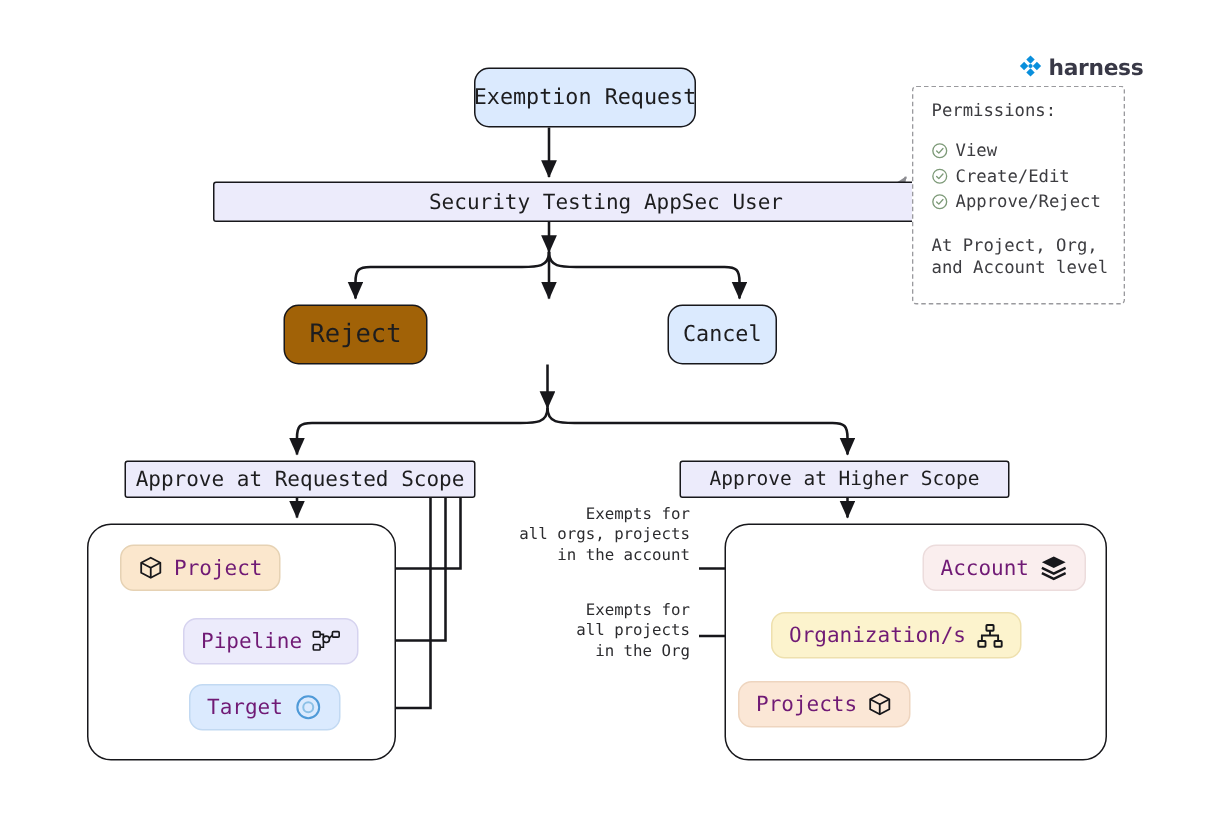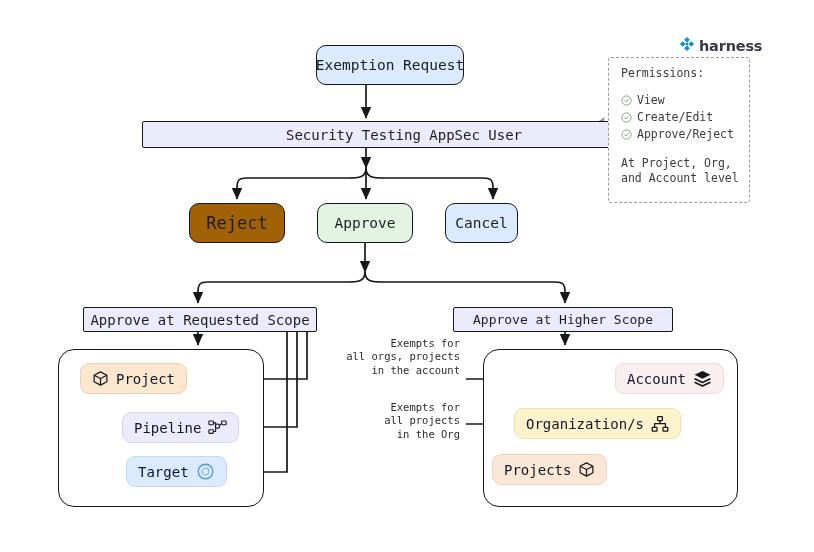--- a/index.html
+++ b/index.html
@@ -50,21 +50,21 @@
     position:absolute;box-sizing:border-box;
     border:1.6px solid #17171b;border-radius:16px;background:#fff;
   }
   #group-requested{left:58px;top:349px;width:206px;height:158px;}
   #group-higher{left:483px;top:349px;width:255px;height:158px;}
 
   .item{
     position:absolute;box-sizing:border-box;
     display:flex;align-items:center;gap:7px;
     border:1.2px solid #c9c4bb;border-radius:9px;
-    font-size:14px;color:#0f172a;white-space:nowrap;
+    font-size:14px;color:#701a75;white-space:nowrap;
     padding:0 11px;height:31px;
   }
 
   #node-project{left:80px;top:363px;background:#fbe7cd;border-color:#e6d2b4;}
   #node-pipeline{left:122px;top:412px;background:#ecebfb;border-color:#d6d3ef;}
   #node-target{left:126px;top:456px;background:#dbeafe;border-color:#c2d9f2;}
 
   #node-account{left:615px;top:363px;background:#faeeee;border-color:#ecdcdc;}
   #node-organizations{left:514px;top:408px;background:#fcf3cd;border-color:#eee0ae;}
   #node-projects{left:492px;top:454px;background:#fbe7d6;border-color:#eed5bf;}
@@ -150,23 +150,20 @@
     <span>Exemption Request</span>
   </div>
 
   <div class="node sq" id="appsec-user">
     <span>Security Testing AppSec User</span>
   </div>
 
   <div class="node rounded" id="reject-btn">
     <span>Reject</span>
   </div>
-  <div class="node rounded" id="approve-btn">
-    <span>Approve</span>
-  </div>
   <div class="node rounded" id="cancel-btn">
     <span>Cancel</span>
   </div>
 
   <div class="node sq" id="scope-requested-label">
     <span>Approve at Requested Scope</span>
   </div>
   <div class="node sq" id="scope-higher-label">
     <span>Approve at Higher Scope</span>
   </div>

